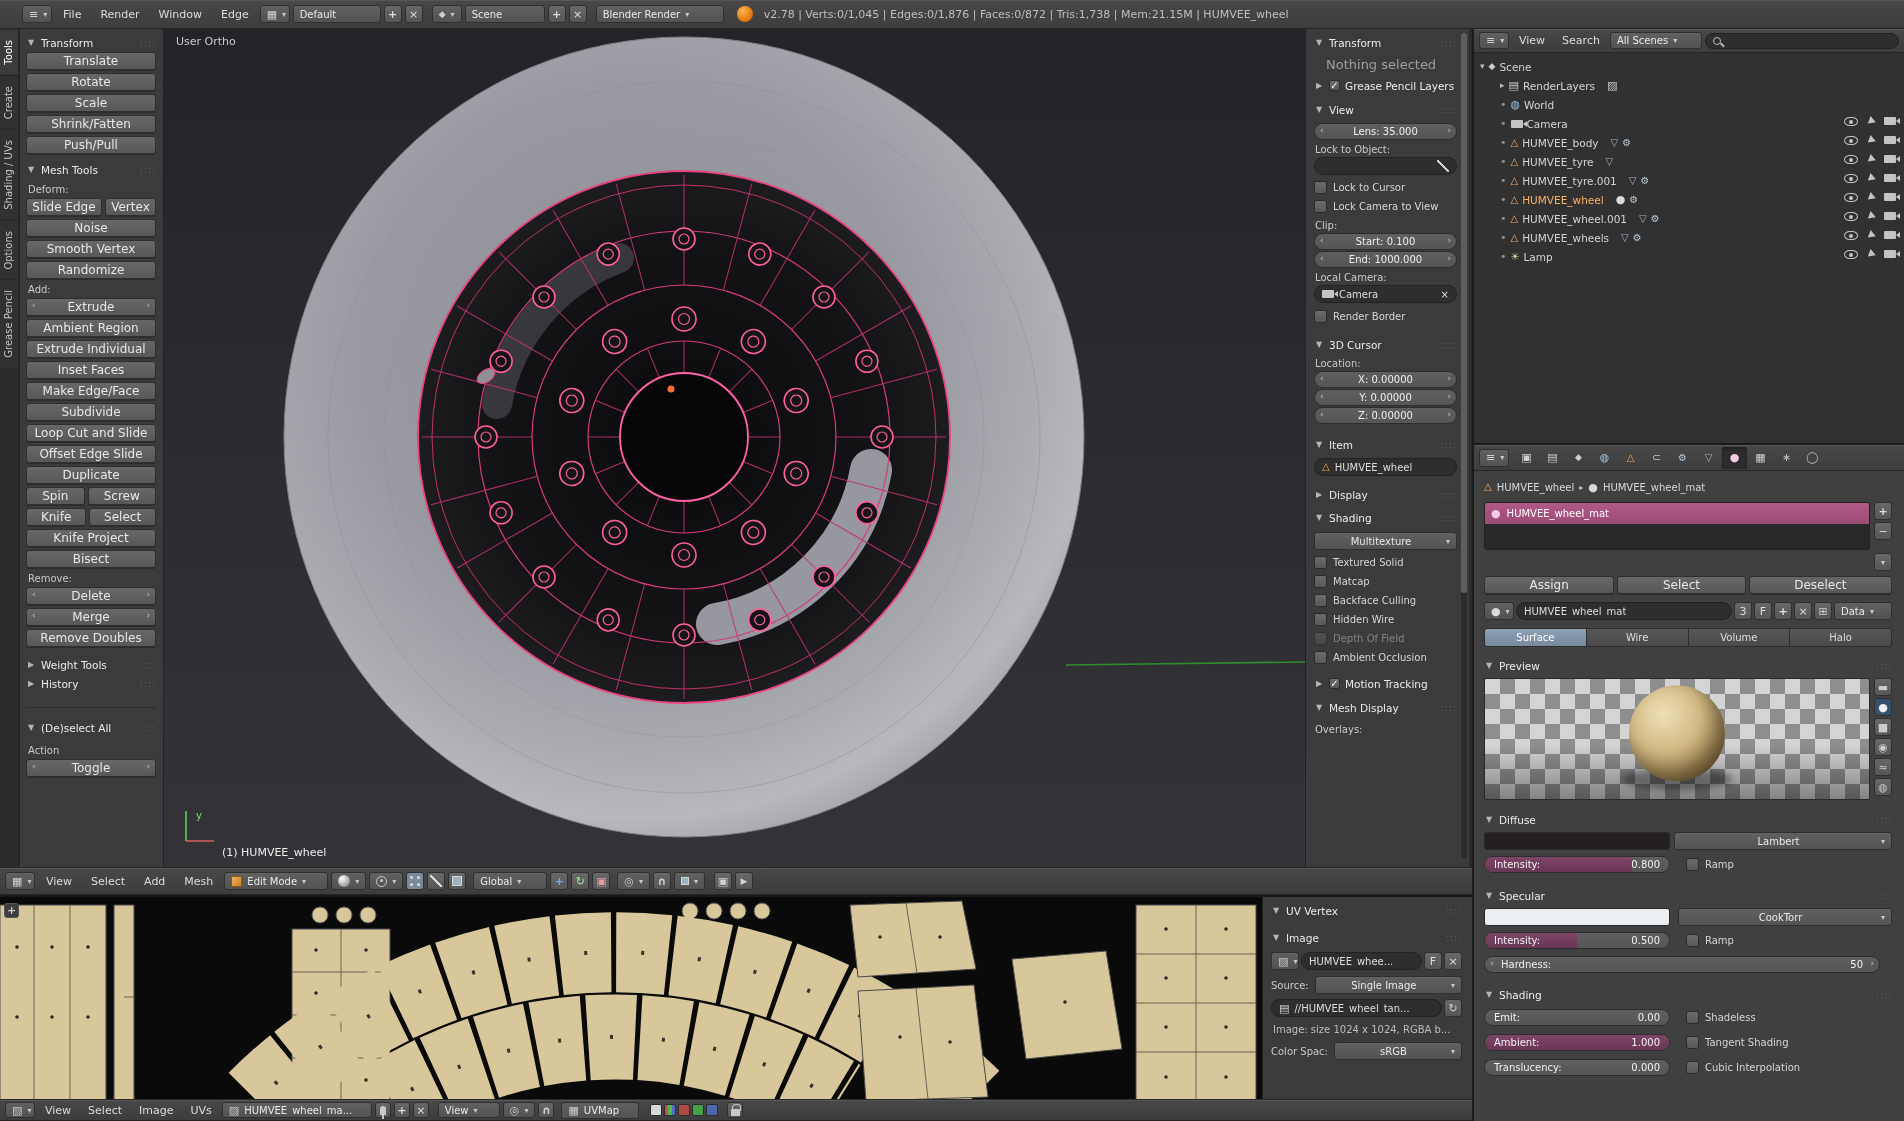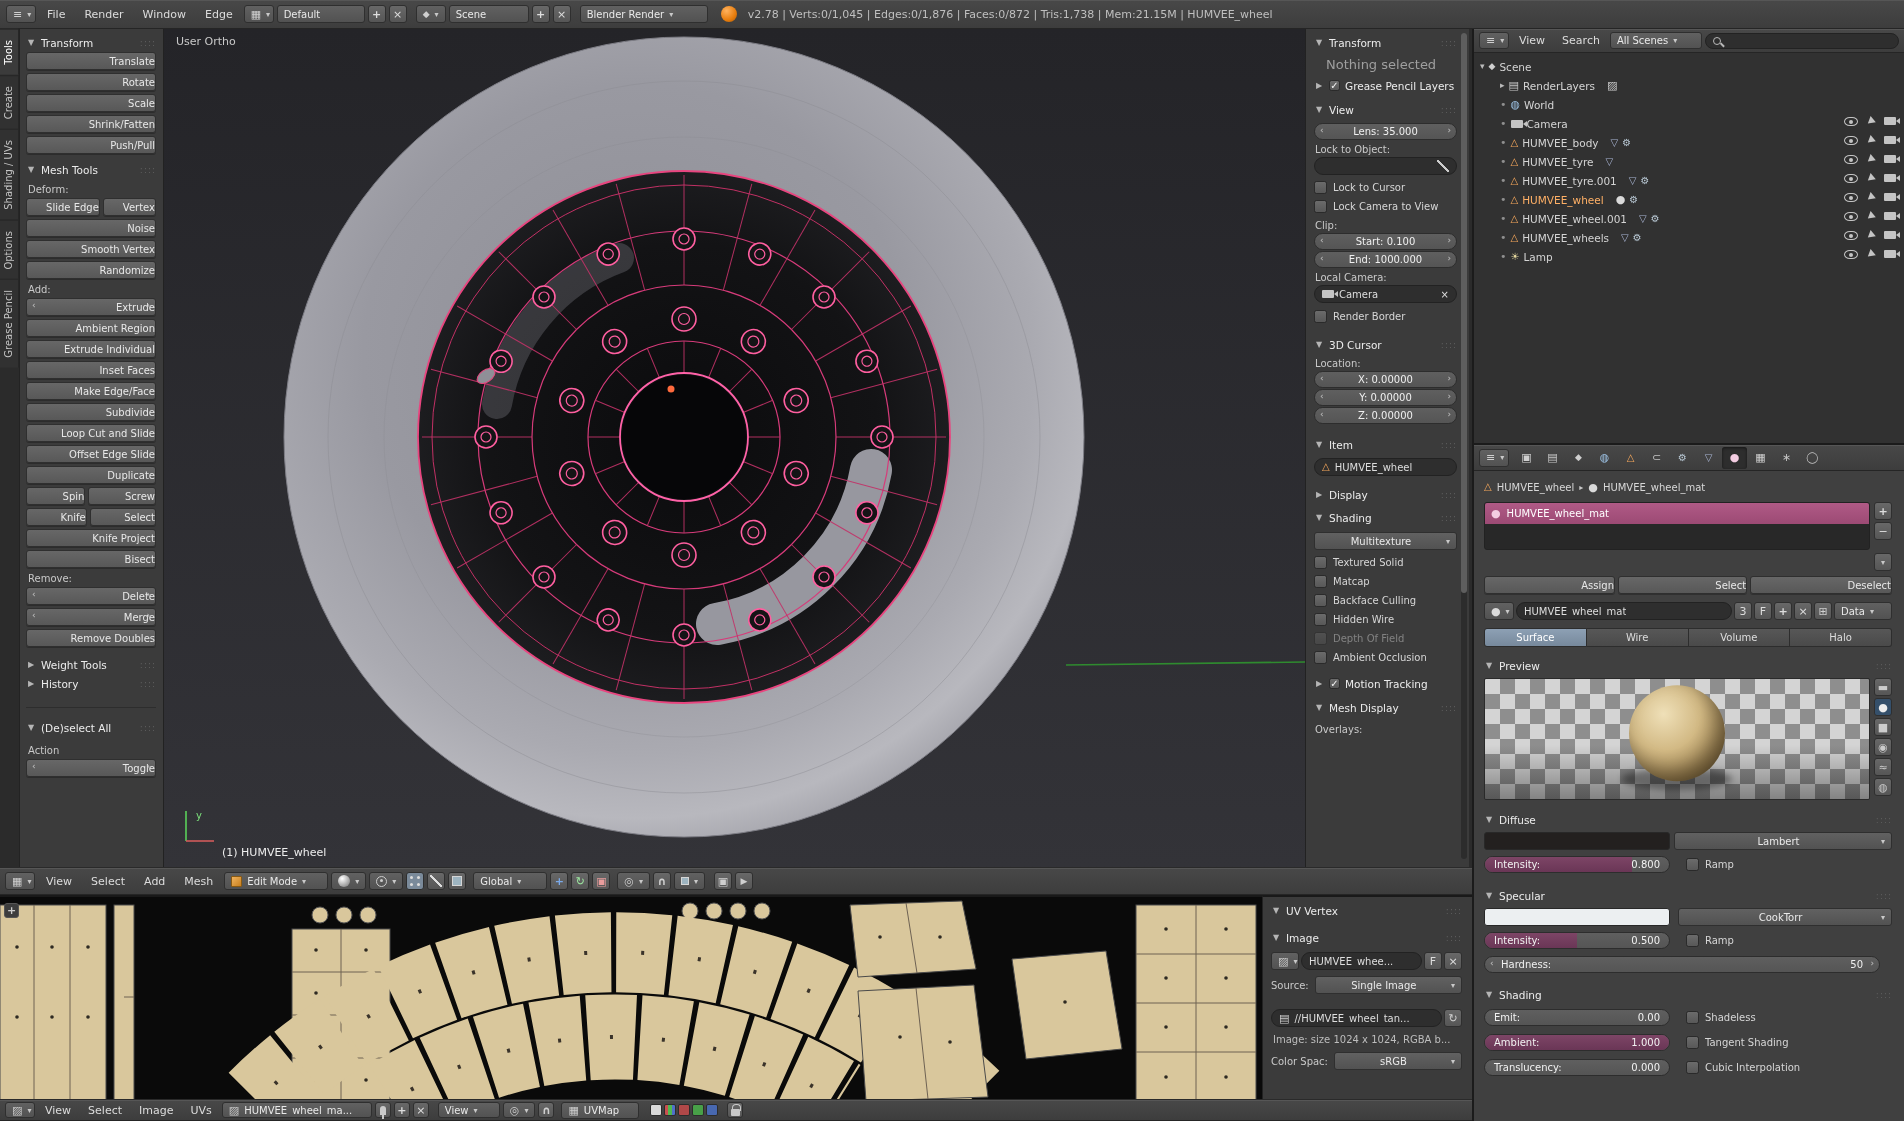--- a/index.html
+++ b/index.html
@@ -4,21 +4,21 @@
 <style>
 *{margin:0;padding:0;box-sizing:border-box}
 body{background:#161616}
 #root{position:relative;width:1904px;height:1121px;overflow:hidden;background:#2b2b2b;font-family:"DejaVu Sans","Liberation Sans",sans-serif;font-size:11px;color:#d8d8d8;cursor:default}
 .abs{position:absolute}
 .row{display:flex;align-items:center;min-width:0}
 .grow{flex:1 1 auto;min-width:0}
 .nowrap{white-space:nowrap;overflow:hidden;text-overflow:ellipsis}
 .ebar{background:linear-gradient(#484848,#3d3d3d);border-bottom:1px solid #252525;box-shadow:inset 0 1px 0 #565656}
 .menu{padding:2px 8px;border-radius:3px;color:#dcdcdc;white-space:nowrap}
-.btn{background:linear-gradient(#676767,#585858);border:1px solid #2f2f2f;border-radius:3px;height:18px;display:flex;align-items:center;justify-content:flex-end;color:#e8e8e8;font-size:10px;box-shadow:0 1px 0 rgba(0,0,0,.25);white-space:nowrap;overflow:hidden}
+.btn{background:linear-gradient(#676767,#585858);border:1px solid #2f2f2f;border-radius:3px;height:18px;display:flex;align-items:center;justify-content:center;color:#e8e8e8;font-size:12px;box-shadow:0 1px 0 rgba(0,0,0,.25);white-space:nowrap;overflow:hidden}
 .dd{background:linear-gradient(#616161,#525252);border:1px solid #2f2f2f;border-radius:3px;height:18px;display:inline-flex;align-items:center;gap:5px;padding:0 6px;font-size:10px;color:#e9e9e9;white-space:nowrap}
 .sqbtn{width:18px;height:18px;flex:0 0 auto;background:linear-gradient(#686868,#565656);border:1px solid #2f2f2f;border-radius:3px;display:inline-flex;align-items:center;justify-content:center;color:#ddd;font-size:11px}
 .field{background:#2e2e2e;border:1px solid #222;border-radius:9px;height:18px;display:flex;align-items:center;gap:5px;padding:0 7px;font-size:10px;color:#dedede;white-space:nowrap;overflow:hidden}
 .num{position:relative;background:linear-gradient(#5f5f5f,#555);border:1px solid #2d2d2d;border-radius:9px;height:17px;display:flex;align-items:center;justify-content:center;font-size:10px;color:#f0f0f0;overflow:hidden;white-space:nowrap}
 .la,.ra{position:absolute;color:#c6c6c6;font-size:9px;top:1px}
 .la{left:5px}.ra{right:5px}
 .la::before{content:"‹"}.ra::before{content:"›"}
 .slider{position:relative;background:linear-gradient(#5f5f5f,#555);border:1px solid #2d2d2d;border-radius:9px;height:17px;display:flex;align-items:center;justify-content:space-between;padding:0 9px;font-size:10px;color:#f2f2f2;overflow:hidden;white-space:nowrap}
 .slider>i{position:absolute;left:0;top:0;bottom:0;background:linear-gradient(#7d4566,#6a3656)}
 .slider>span{position:relative;z-index:1}
@@ -112,21 +112,21 @@
 .scrollthumb{position:absolute;left:0;width:6px;background:#5e5e5e;border-radius:3px}
 .grid2{display:grid;grid-template-columns:186px 1fr;gap:6px 16px;align-items:center}
 .npanel-lbl{color:#c9c9c9;font-size:10px;margin:4px 1px 2px;white-space:nowrap}
 .plusbox{width:15px;height:15px;background:#3d3d3d;border:1px solid #555;border-radius:3px;display:flex;align-items:center;justify-content:center;color:#ccc;font-size:11px}
 </style>
 </head>
 <body>
 
 <div id="root">
 
-  <div class="abs ebar row" style="left:0;top:0;width:1904px;height:29px;padding:0 6px;gap:3px">
+  <div class="abs ebar row" style="left:0;top:0;width:1904px;height:29px;padding:0 22px;gap:3px">
     <span class="dd" style="width:30px">
         <span class="gi gi-info"></span>
         <span class="cdown"></span>
       </span>
     <span class="menu">File</span>
     <span class="menu">Render</span>
     <span class="menu">Window</span>
     <span class="menu">Edge</span>
     <span class="dd" style="width:30px">
         <span class="gi gi-grid"></span>
@@ -723,21 +723,21 @@
         </span>
       <span class="sqbtn xx"></span>
     </div>
     <div class="row" style="gap:6px;margin-top:6px">
       <span style="color:#c9c9c9;font-size:10px">Source:</span>
       <span class="dd grow">
           <span class="grow" style="text-align:center">Single Image</span>
           <span class="cdown"></span>
         </span>
     </div>
-    <div class="row" style="gap:2px;margin-top:15px">
+    <div class="row" style="gap:2px;margin-top:5px">
       <div class="field grow">
           <span class="gi gi-file"></span>
           <span class="nowrap">//HUMVEE_wheel_tan...</span>
         </div>
       <span class="sqbtn">
           <span class="gi gi-refresh"></span>
         </span>
     </div>
     <div class="nowrap" style="margin:7px 0 0 2px;color:#bdbdbd;font-size:10px">Image: size 1024 x 1024, RGBA b...</div>
     <div class="row" style="gap:6px;margin-top:7px">

